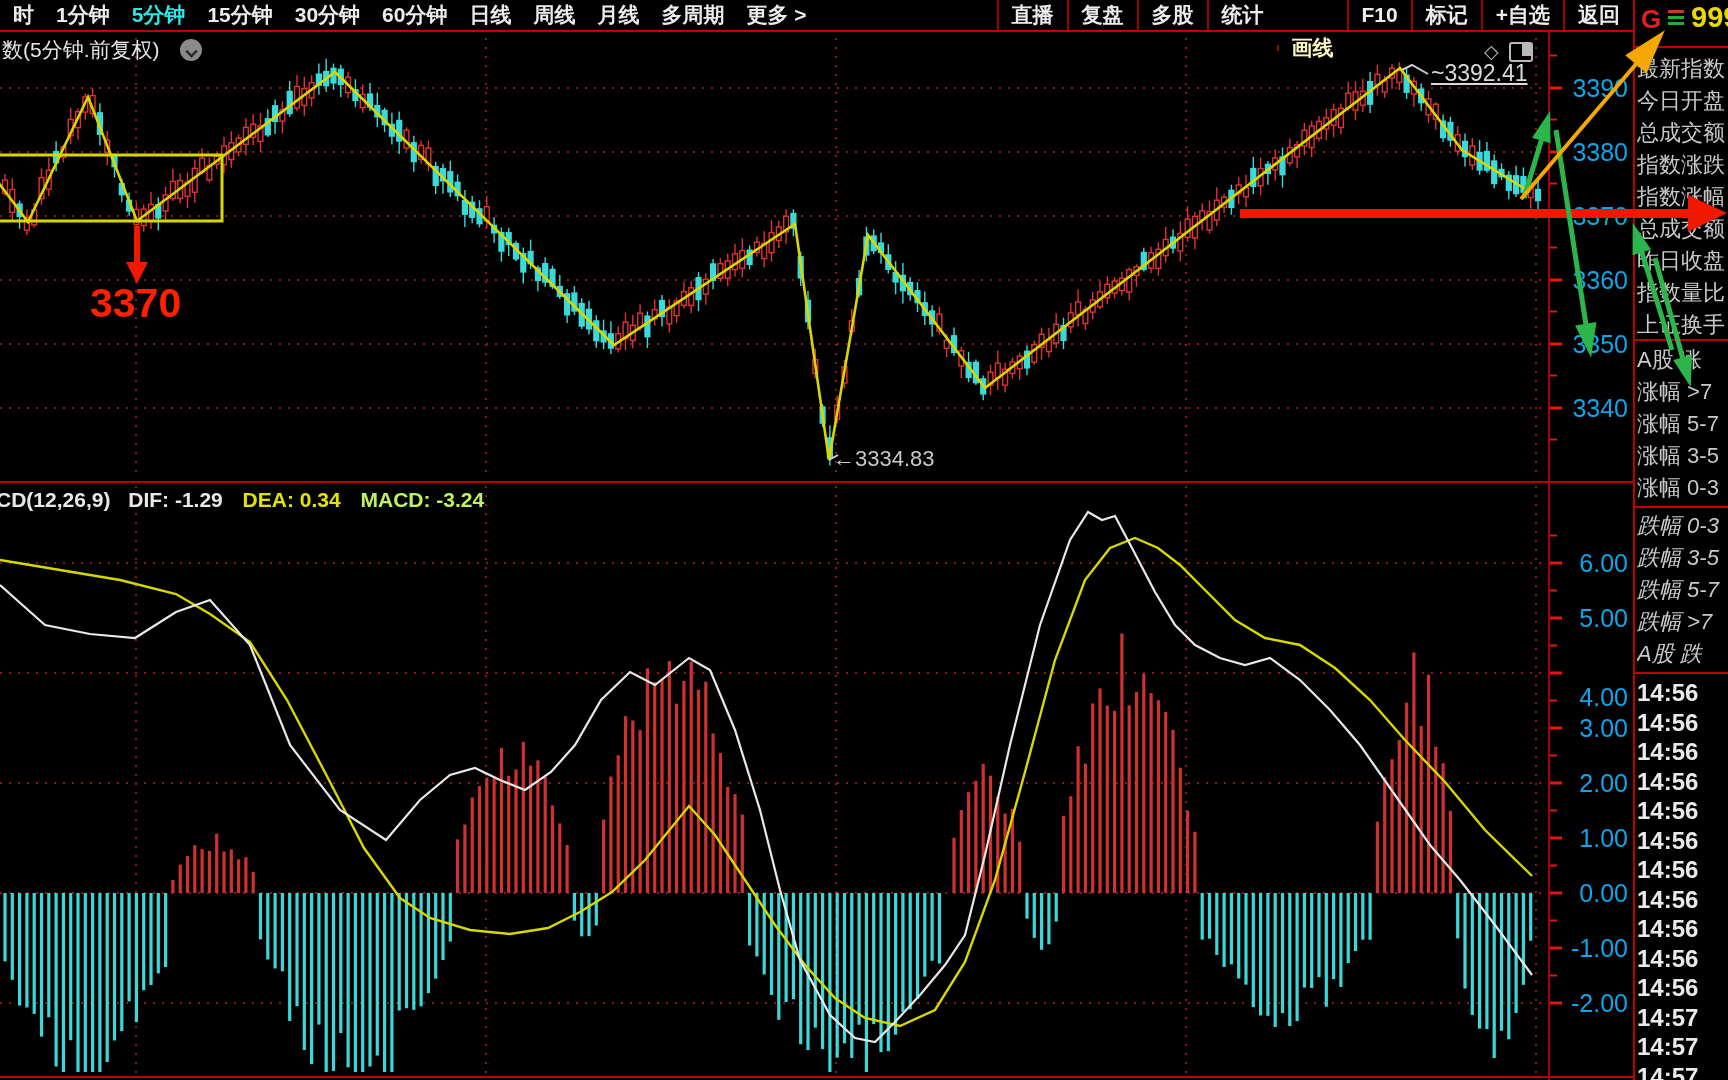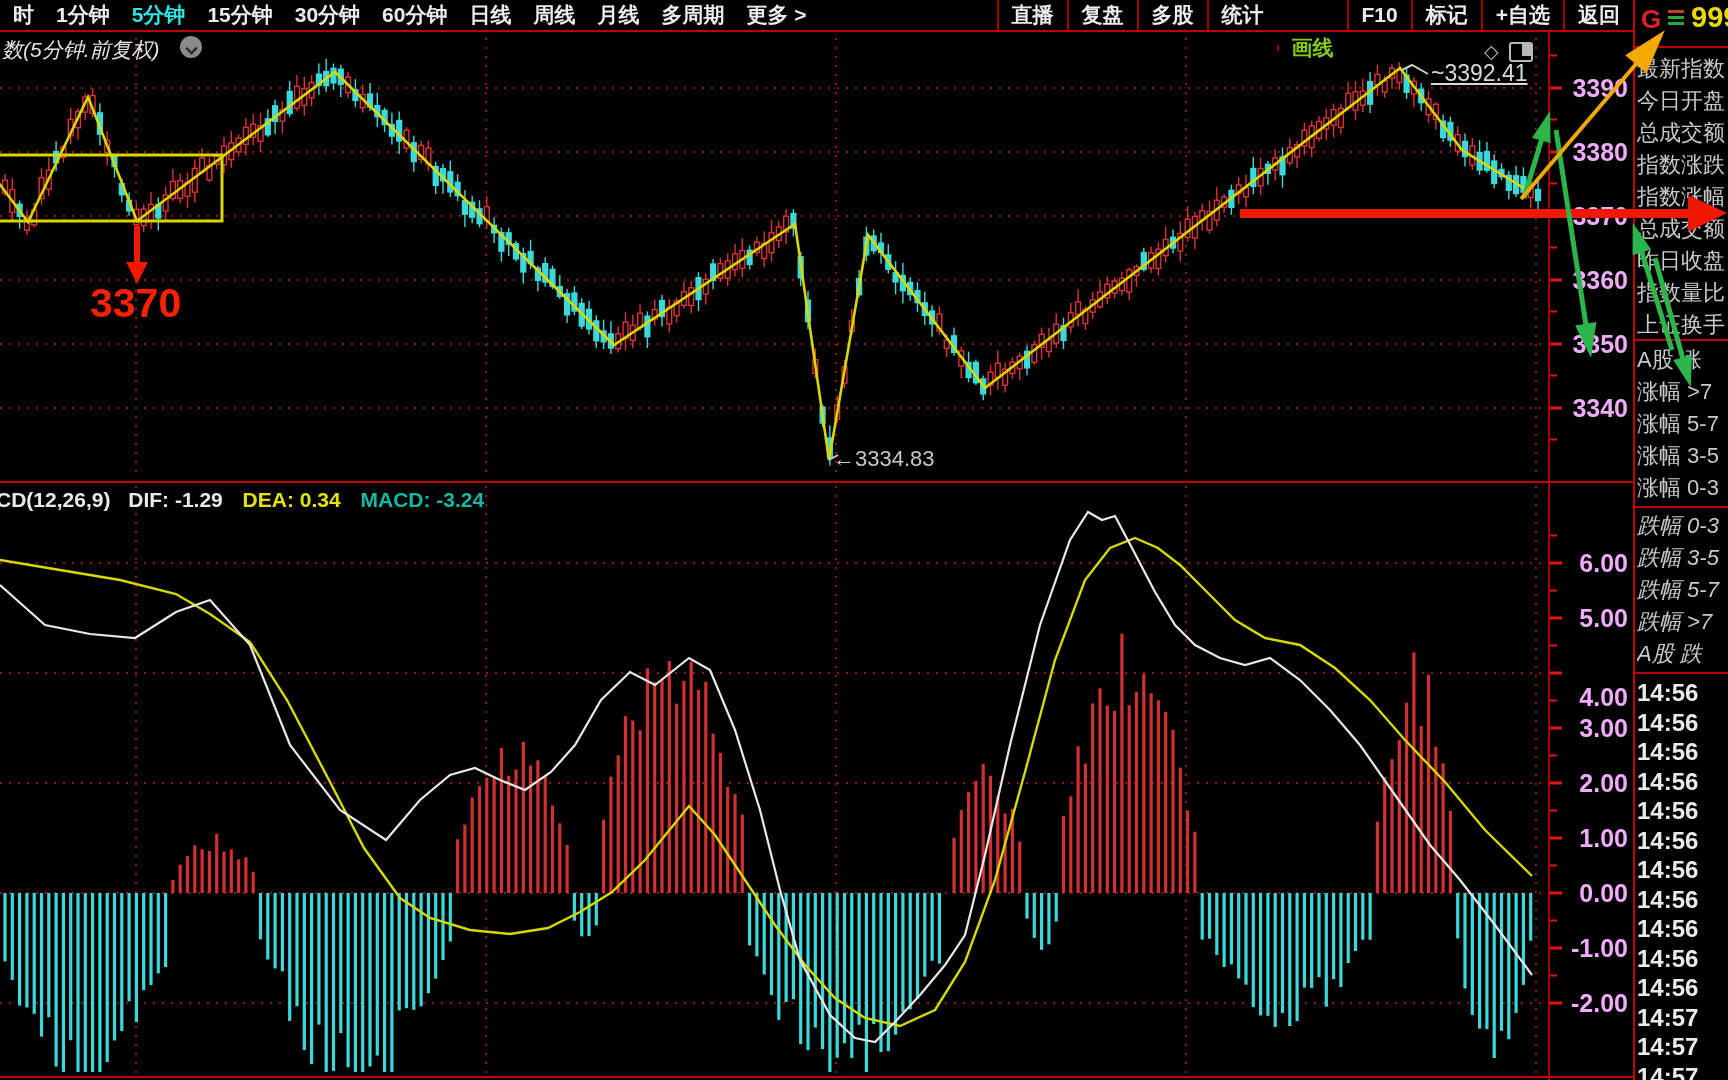--- a/index.html
+++ b/index.html
@@ -7,46 +7,46 @@
           font-family:"Liberation Sans",sans-serif;}
   .abs{position:absolute;}
   
   .topbar{left:0;top:0;width:1633px;height:30px;display:flex;align-items:center;}
   .periods{display:flex;gap:0;margin-left:2px;}
   .period{color:#ececec;font-size:21px;font-weight:600;padding:2px 11px;white-space:nowrap;cursor:default;}
   .period.active{color:#2ee6e6;}
   .tools{position:absolute;right:0;top:0;height:30px;display:flex;align-items:stretch;}
   .tool{color:#ececec;font-size:21px;font-weight:600;padding:3px 13px;border-left:2px solid #a00000;
         display:flex;align-items:center;white-space:nowrap;}
-  .tool.active{color:#84cc16;margin-top:45px;}
+  .tool.active{color:#fef9c3;margin-top:45px;}
   .hline{background:#c00000;height:2px;}
   .vline{background:#a80000;width:2px;}
   
   .corner-g{left:1641px;top:4px;color:#e02020;font-size:26px;font-weight:bold;}
   .burger{left:1668px;top:10px;width:16px;}
   .burger div{height:3px;margin-bottom:3px;}
   .corner-code{left:1691px;top:1px;color:#ead800;font-size:29px;font-weight:bold;white-space:nowrap;}
   
-  .title{left:2px;top:36px;color:#e4e4e4;font-size:21px;display:flex;align-items:flex-start;gap:20px;font-style:italic;}
+  .title{left:2px;top:36px;color:#e4e4e4;font-size:21px;display:flex;align-items:center;gap:20px;}
   .dd-circle{width:22px;height:22px;border-radius:50%;background:#8a8a8a;position:relative;}
   .dd-circle:after{content:"";position:absolute;left:6px;top:7px;width:8px;height:8px;
     border-right:3px solid #2b2b2b;border-bottom:3px solid #2b2b2b;transform:rotate(45deg) scale(.8);}
   .pane-icons{left:1484px;top:40px;display:flex;gap:10px;align-items:center;color:#b8b8b8;font-size:19px;}
   .half-icon{width:20px;height:16px;border:2px solid #b8b8b8;border-radius:3px;position:relative;}
   .half-icon:after{content:"";position:absolute;right:0;top:0;width:9px;height:12px;background:#b8b8b8;}
   
-  .ax-label{position:absolute;width:78px;text-align:right;color:#f0abfc;font-weight:bold;
+  .ax-label{position:absolute;width:78px;text-align:right;color:#0ea5e9;font-weight:normal;
             font-size:25px;line-height:25px;}
   
   .info-col{left:1637px;width:91px;overflow:hidden;}
   .info-row{color:#c9c9c9;font-size:22px;line-height:32px;white-space:nowrap;}
   .time-row{color:#eaeaea;font-size:24px;font-weight:bold;line-height:29.5px;white-space:nowrap;}
   
   .ind{left:-4px;top:488px;font-size:21px;font-weight:bold;white-space:nowrap;}
-  .ind .w{color:#e8e8e8;} .ind .y{color:#e3e300;margin-left:14px;} .ind .m{color:#14b8a6;margin-left:14px;}
+  .ind .w{color:#e8e8e8;} .ind .y{color:#e3e300;margin-left:14px;} .ind .m{color:#bef264;margin-left:14px;}
   
   .ann-high{left:1431px;top:60px;color:#d9d9d9;font-size:23px;text-decoration:underline;}
   .ann-low{left:833px;top:446px;color:#c8c8c8;font-size:22px;}
   .ann-level{left:90px;top:280px;color:#ff2000;font-size:41px;font-weight:bold;}
   svg{position:absolute;left:0;top:0;pointer-events:none;}
 </style>
 </head>
 <body>
 
 <div class="screen">

